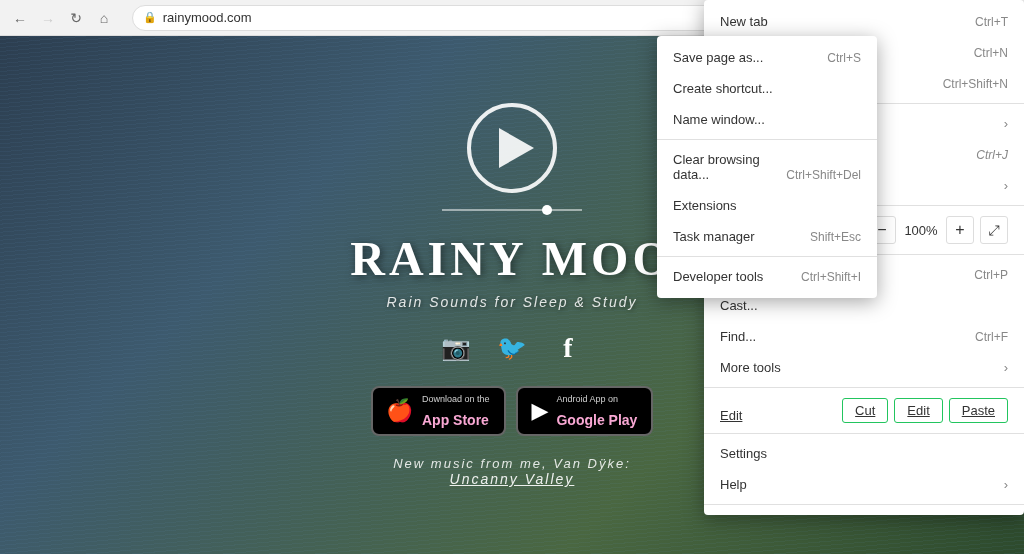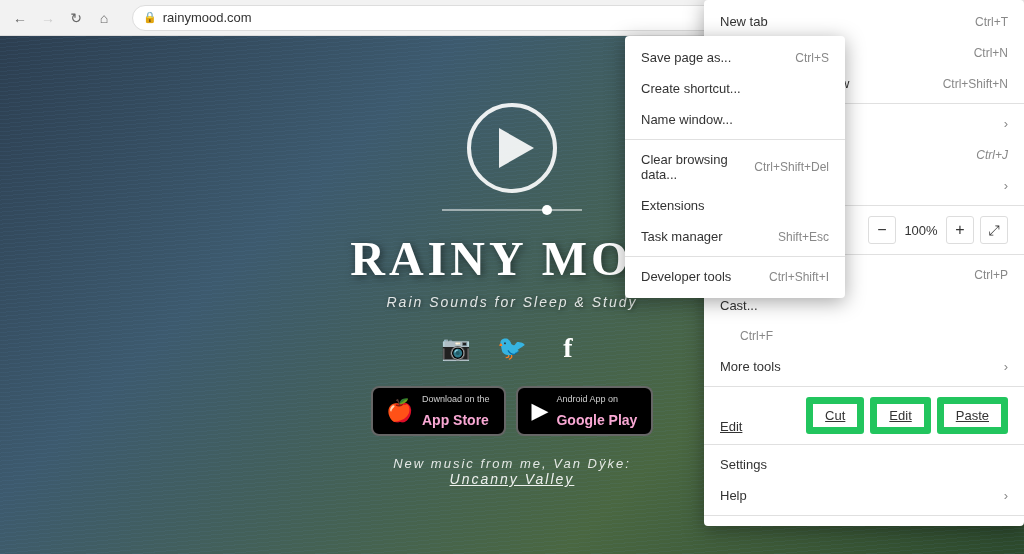--- a/index.html
+++ b/index.html
@@ -221,21 +221,21 @@
       border-radius: 4px;
       box-shadow: 0 4px 20px rgba(0,0,0,0.35);
       z-index: 200;
       padding: 6px 0;
       font-size: 13px;
       color: #333;
     }
 
     .menu-item {
       display: flex;
-      align-items: center;
+      align-items: flex-end;
       padding: 8px 16px;
       cursor: pointer;
       position: relative;
     }
     .menu-item-label { flex: 1; }
     .menu-item-shortcut { color: #888; font-size: 12px; margin-left: 20px; }
     .menu-item-arrow { color: #888; margin-left: 8px; }
 
     .menu-separator {
       height: 1px;
@@ -278,21 +278,21 @@
     .menu-edit-row {
       display: flex;
       align-items: flex-end;
       padding: 6px 16px;
       gap: 6px;
       text-decoration: underline;
     }
     .menu-edit-label { flex: 1; }
     .edit-btn {
       padding: 4px 12px;
-      border: 7px solid #22c55e;
+      border: 1px solid #22c55e;
       border-radius: 3px;
       background: white;
       cursor: pointer;
       font-size: 13px;
       color: #333;
     }
   </style>
 </head>
 <body>
 
@@ -388,20 +388,21 @@
   </div>
   <div class="menu-separator"></div>
   <div class="menu-item">
     <span class="menu-item-label">Print...</span>
     <span class="menu-item-shortcut">Ctrl+P</span>
   </div>
   <div class="menu-item">
     <span class="menu-item-label">Cast...</span>
   </div>
   <div class="menu-item">
+    <span class="menu-item-label">Find...</span>
     <span class="menu-item-shortcut">Ctrl+F</span>
   </div>
   <div class="menu-item">
     <span class="menu-item-label">More tools</span>
     <span class="menu-item-arrow">›</span>
   </div>
   <div class="menu-separator"></div>
 
   <div class="menu-edit-row">
     <span class="menu-edit-label">Edit</span>
@@ -413,21 +414,21 @@
   <div class="menu-item">
     <span class="menu-item-label">Settings</span>
   </div>
   <div class="menu-item">
     <span class="menu-item-label">Help</span>
     <span class="menu-item-arrow">›</span>
   </div>
   <div class="menu-separator"></div>
 </div>
 
-<div style="position:absolute; top:36px; left:625px; width:220px; background:#fff; border-radius:4px; box-shadow:0 4px 20px rgba(0,0,0,0.35); padding:6px 0; font-size:13px; color:#333; z-index:210;">
+<div style="position:absolute; top:36px; left:657px; width:220px; background:#fff; border-radius:4px; box-shadow:0 4px 20px rgba(0,0,0,0.35); padding:6px 0; font-size:13px; color:#333; z-index:210;">
   <div class="menu-item">
     <span class="menu-item-label">Save page as...</span>
     <span class="menu-item-shortcut">Ctrl+S</span>
   </div>
   <div class="menu-item">
     <span class="menu-item-label">Create shortcut...</span>
   </div>
   <div class="menu-item">
     <span class="menu-item-label">Name window...</span>
   </div>

